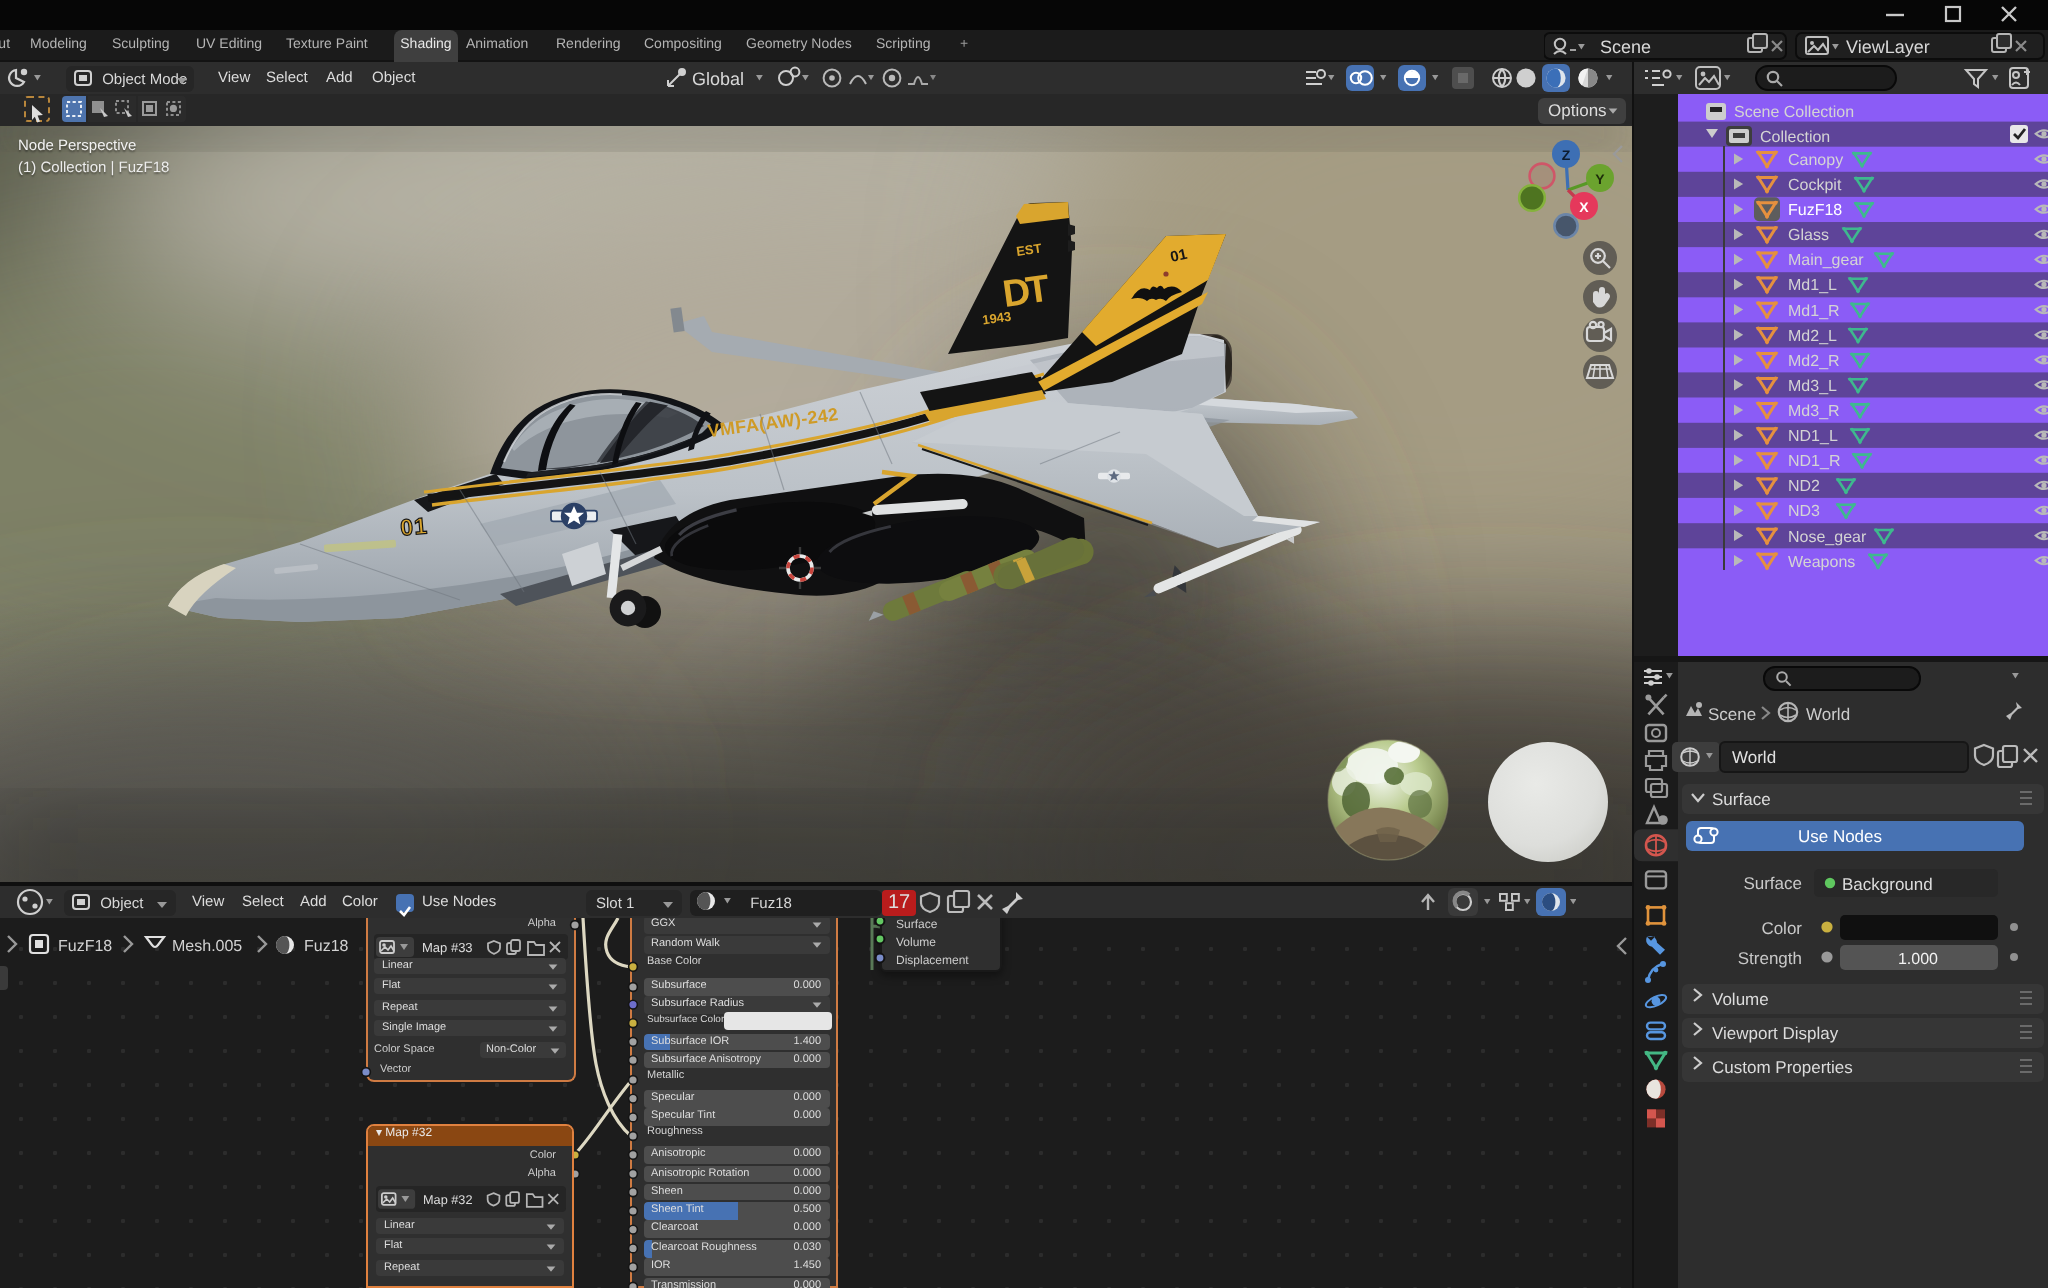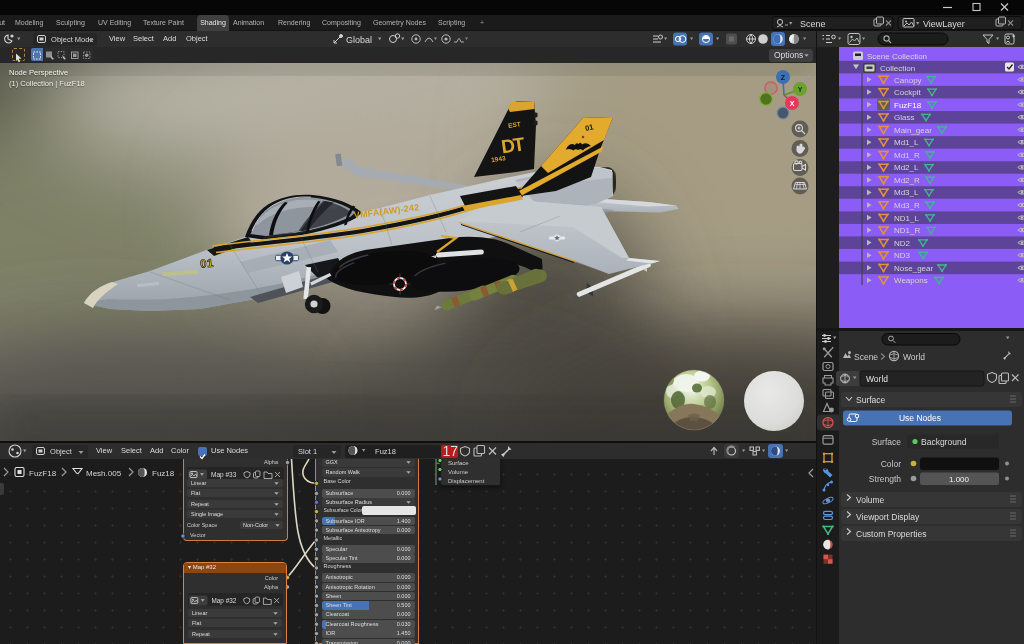--- a/index.html
+++ b/index.html
@@ -529,21 +529,21 @@
           <path d="M1.5,3 l5,0 -2.5,3 z" fill="#999"></path>
         </svg></span>
  <span class="dd" style="left:345px;top:1.5px;width:96px;height:13px;line-height:13px;background:#1f1f1f">
   <svg width="24" height="11" style="vertical-align:-2.5px;margin-left:2px" viewBox="0 0 24 11">
    <circle cx="6" cy="5.5" r="4.5" fill="#e8e8e8"></circle>
           <path d="M6,1 a4.5,4.5 0 0,0 0,9 a2.2,4.5 0 0,0 0,-9" fill="#555"></path>
    <path d="M15,4 l3.4,0 -1.7,2.8 z" fill="#999"></path>
         </svg>
   <span style="margin-left:2px">Fuz18</span>
  </span>
- <span class="abs" style="left:441px;top:1.5px;width:17px;height:13px;background:#b91c1c;border-radius:2px;color:#ddd;font-size:14px;line-height:13px;text-align:right">17</span>
+ <span class="abs" style="left:441px;top:1.5px;width:17px;height:13px;background:#b91c1c;border-radius:2px;color:#ddd;font-size:10px;line-height:13px;text-align:center">17</span>
  <svg class="abs" style="left:458px;top:1px" width="56" height="14" viewBox="0 0 56 14">
   <path d="M7,2.5 l4.5,1.8 0,3.2 q0,3 -4.5,4.5 q-4.5,-1.5 -4.5,-4.5 l0,-3.2 z" fill="none" stroke="#bbb" stroke-width="1.1"></path>
   <g fill="none" stroke="#bbb" stroke-width="1.1">
           <rect x="16" y="4" width="7.5" height="8" rx="1"></rect>
           <rect x="19" y="1.5" width="7.5" height="8" rx="1" fill="#2d2d2d"></rect>
         </g>
   <path d="M31,3.5 l7,7 M38,3.5 l-7,7" stroke="#bbb" stroke-width="1.3"></path>
   <path d="M50,2 l3.5,3.5 -2.5,0.5 -4,4 -1.5,3 -2.5,-2.5 3,-1.5 4,-4 z" fill="#ccc"></path>
  </svg>
  <svg class="abs" style="left:706px;top:0" width="82" height="16" viewBox="0 0 82 16">

